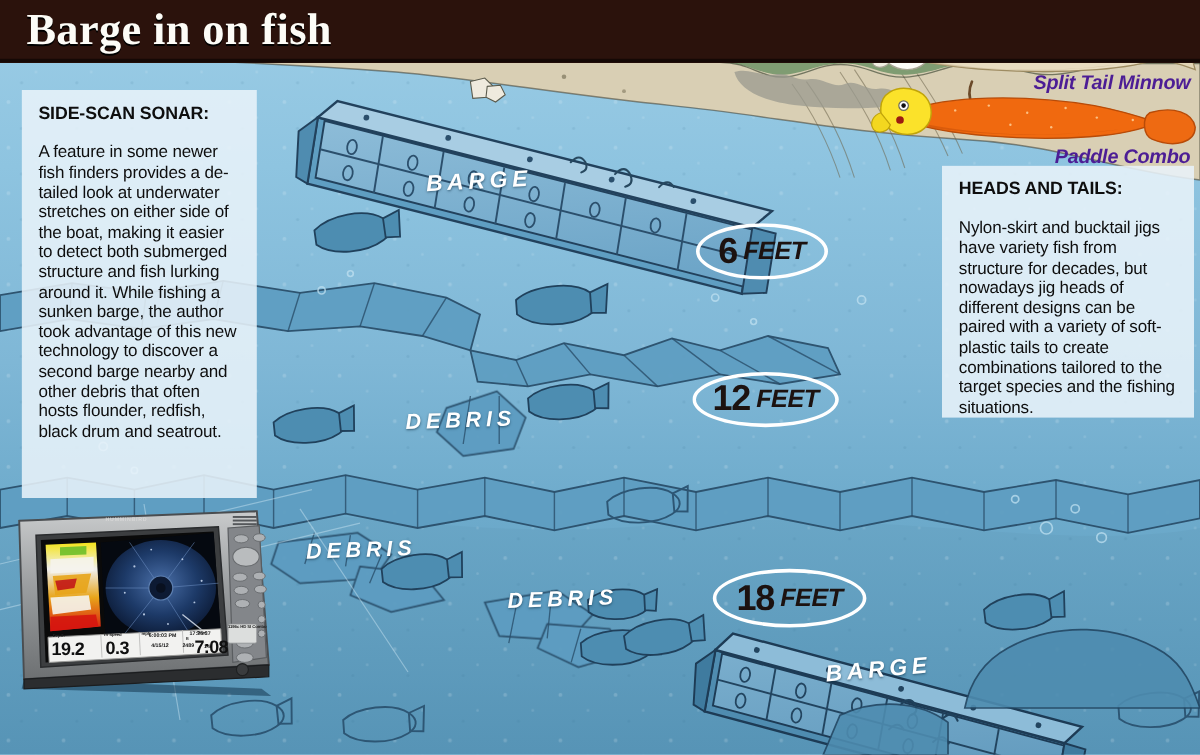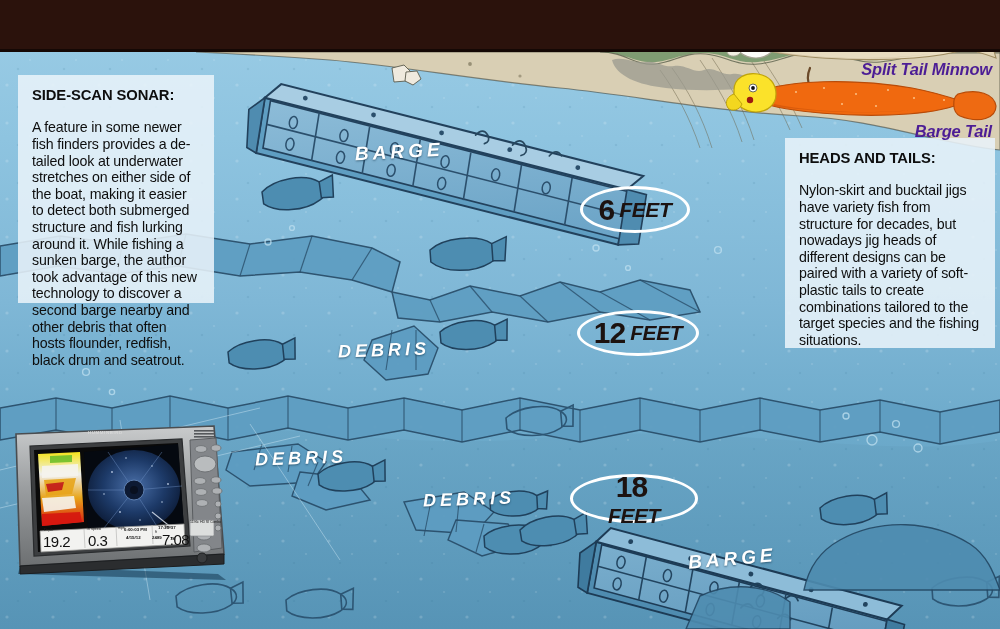--- a/index.html
+++ b/index.html
@@ -43,21 +43,21 @@
     letter-spacing:-0.15px;
   }
   .callout .hd{
     display:block;
     font-weight:bold;
     font-size:14.8px;
     letter-spacing:-0.1px;
     margin-bottom:1px;
   }
   .callout .bd{display:block;margin-top:15px;}
-  #callout-left{left:18px;top:75px;width:196px;height:228px;}
+  #callout-left{left:18px;top:75px;width:196px;height:340px;}
   #callout-right{left:785px;top:138px;width:210px;height:210px;}
 
   
   #lure-panel{position:absolute;left:700px;top:0;width:300px;height:148px;z-index:36;}
   .lure-label{
     position:absolute;
     font-weight:bold;font-style:italic;
     font-size:16.5px;
     color:#4c1d95;
     letter-spacing:-0.2px;
@@ -80,21 +80,21 @@
     letter-spacing:-1px;
     padding-right:5px;
   }
   .depth .unit{
     font-weight:bold;font-size:21px;color:#1c1210;
     letter-spacing:-0.4px;
     font-style:italic;
   }
   #depth-6{left:580px;top:186px;width:110px;height:47px;}
   #depth-12{left:577px;top:310px;width:122px;height:46px;justify-content:center;}
-  #depth-18{left:570px;top:474px;width:128px;height:49px;flex-direction:column;}
+  #depth-18{left:594px;top:474px;width:128px;height:49px;}
 
   
   .maplabel{
     position:absolute;z-index:28;
     color:#ffffff;
     font-weight:bold;font-style:italic;
     font-size:19px;
     letter-spacing:4px;
     text-shadow:0 1px 2px rgba(10,40,60,.55);
     white-space:nowrap;
@@ -105,21 +105,21 @@
   #lab-debris2{left:255px;top:448px;transform:rotate(-2deg);font-size:18px;}
   #lab-debris3{left:423px;top:489px;transform:rotate(-2deg);font-size:18px;}
 
   
   #fishfinder{
     position:absolute;left:12px;top:424px;width:236px;height:161px;z-index:32;
   }
   .ff-readout{
     position:absolute;
     font-family:"Liberation Sans",sans-serif;
-    font-weight:normal;color:#101010;
+    font-weight:bold;color:#101010;
   }
   .ff-big{font-size:15px;letter-spacing:-0.5px;}
   .ff-tiny{font-size:3.6px;color:#222;letter-spacing:-0.1px;}
   .ff-mini{font-size:4.4px;color:#111;font-weight:bold;}
   #ff-brand{
     position:absolute;left:76px;top:6px;font-size:4.4px;color:#d8d8d8;
     letter-spacing:.6px;font-weight:bold;
   }
 </style>
 </head>
@@ -432,20 +432,21 @@
 
     <g stroke="#cfe8f5" stroke-width="1" opacity=".45" fill="none">
       <path d="M0,470 L260,408"></path>
         <path d="M0,508 L300,436"></path>
       <path d="M250,424 L340,560"></path>
         <path d="M120,420 L150,600"></path>
     </g>
   </svg>
 
   <div id="titlebar">
+    <div id="title">Barge in on fish</div>
     <div class="edge"></div>
   </div>
 
   <div id="lure-panel">
     <svg width="300" height="148" viewBox="0 0 300 148">
 
       <g>
 
         <path d="M110,14 C104,30 112,44 124,44 C132,44 136,38 134,32" fill="none" stroke="#6b4a2a" stroke-width="2.4" stroke-linecap="round"></path>
         <path d="M134,32 l-5,7 l8,1 z" fill="#6b4a2a"></path>
@@ -489,21 +490,21 @@
 
         <path d="M34,28 C34,16 46,10 58,12 C70,14 76,22 76,32
                  C76,42 68,50 56,50 C44,50 34,42 34,32 Z" fill="#fbe22a" stroke="#c0a40a" stroke-width="1.2"></path>
         <path d="M34,32 C28,34 24,40 28,46 C32,50 40,48 42,42 Z" fill="#f3d71f" stroke="#c0a40a" stroke-width="1"></path>
         <circle cx="53" cy="26" r="4" fill="#ffffff" stroke="#6b6b5c" stroke-width="1"></circle>
         <circle cx="53" cy="26" r="1.9" fill="#101010"></circle>
         <circle cx="50" cy="38" r="3.2" fill="#9c1b10"></circle>
       </g>
     </svg>
     <div class="lure-label" id="lbl-split">Split Tail Minnow</div>
-    <div class="lure-label" id="lbl-paddle">Barge Tail</div>
+    <div class="lure-label" id="lbl-paddle">Paddle Combo</div>
   </div>
 
   <div class="callout" id="callout-left">
     <span class="hd">SIDE-SCAN SONAR:</span>
     <span class="bd">A feature in some newer fish finders provides a de-tailed look at underwater stretches on either side of the boat, making it easier to detect both submerged structure and fish lurking around it. While fishing a sunken barge, the author took advantage of this new technology to discover a second barge nearby and other debris that often hosts flounder, redfish, black drum and seatrout.</span>
   </div>
 
   <div class="callout" id="callout-right">
     <span class="hd">HEADS AND TAILS:</span>
     <span class="bd">Nylon-skirt and bucktail jigs have variety fish from structure for decades, but nowadays jig heads of different designs can be paired with a variety of soft-plastic tails to create combinations tailored to the target species and the fishing situations.</span>

